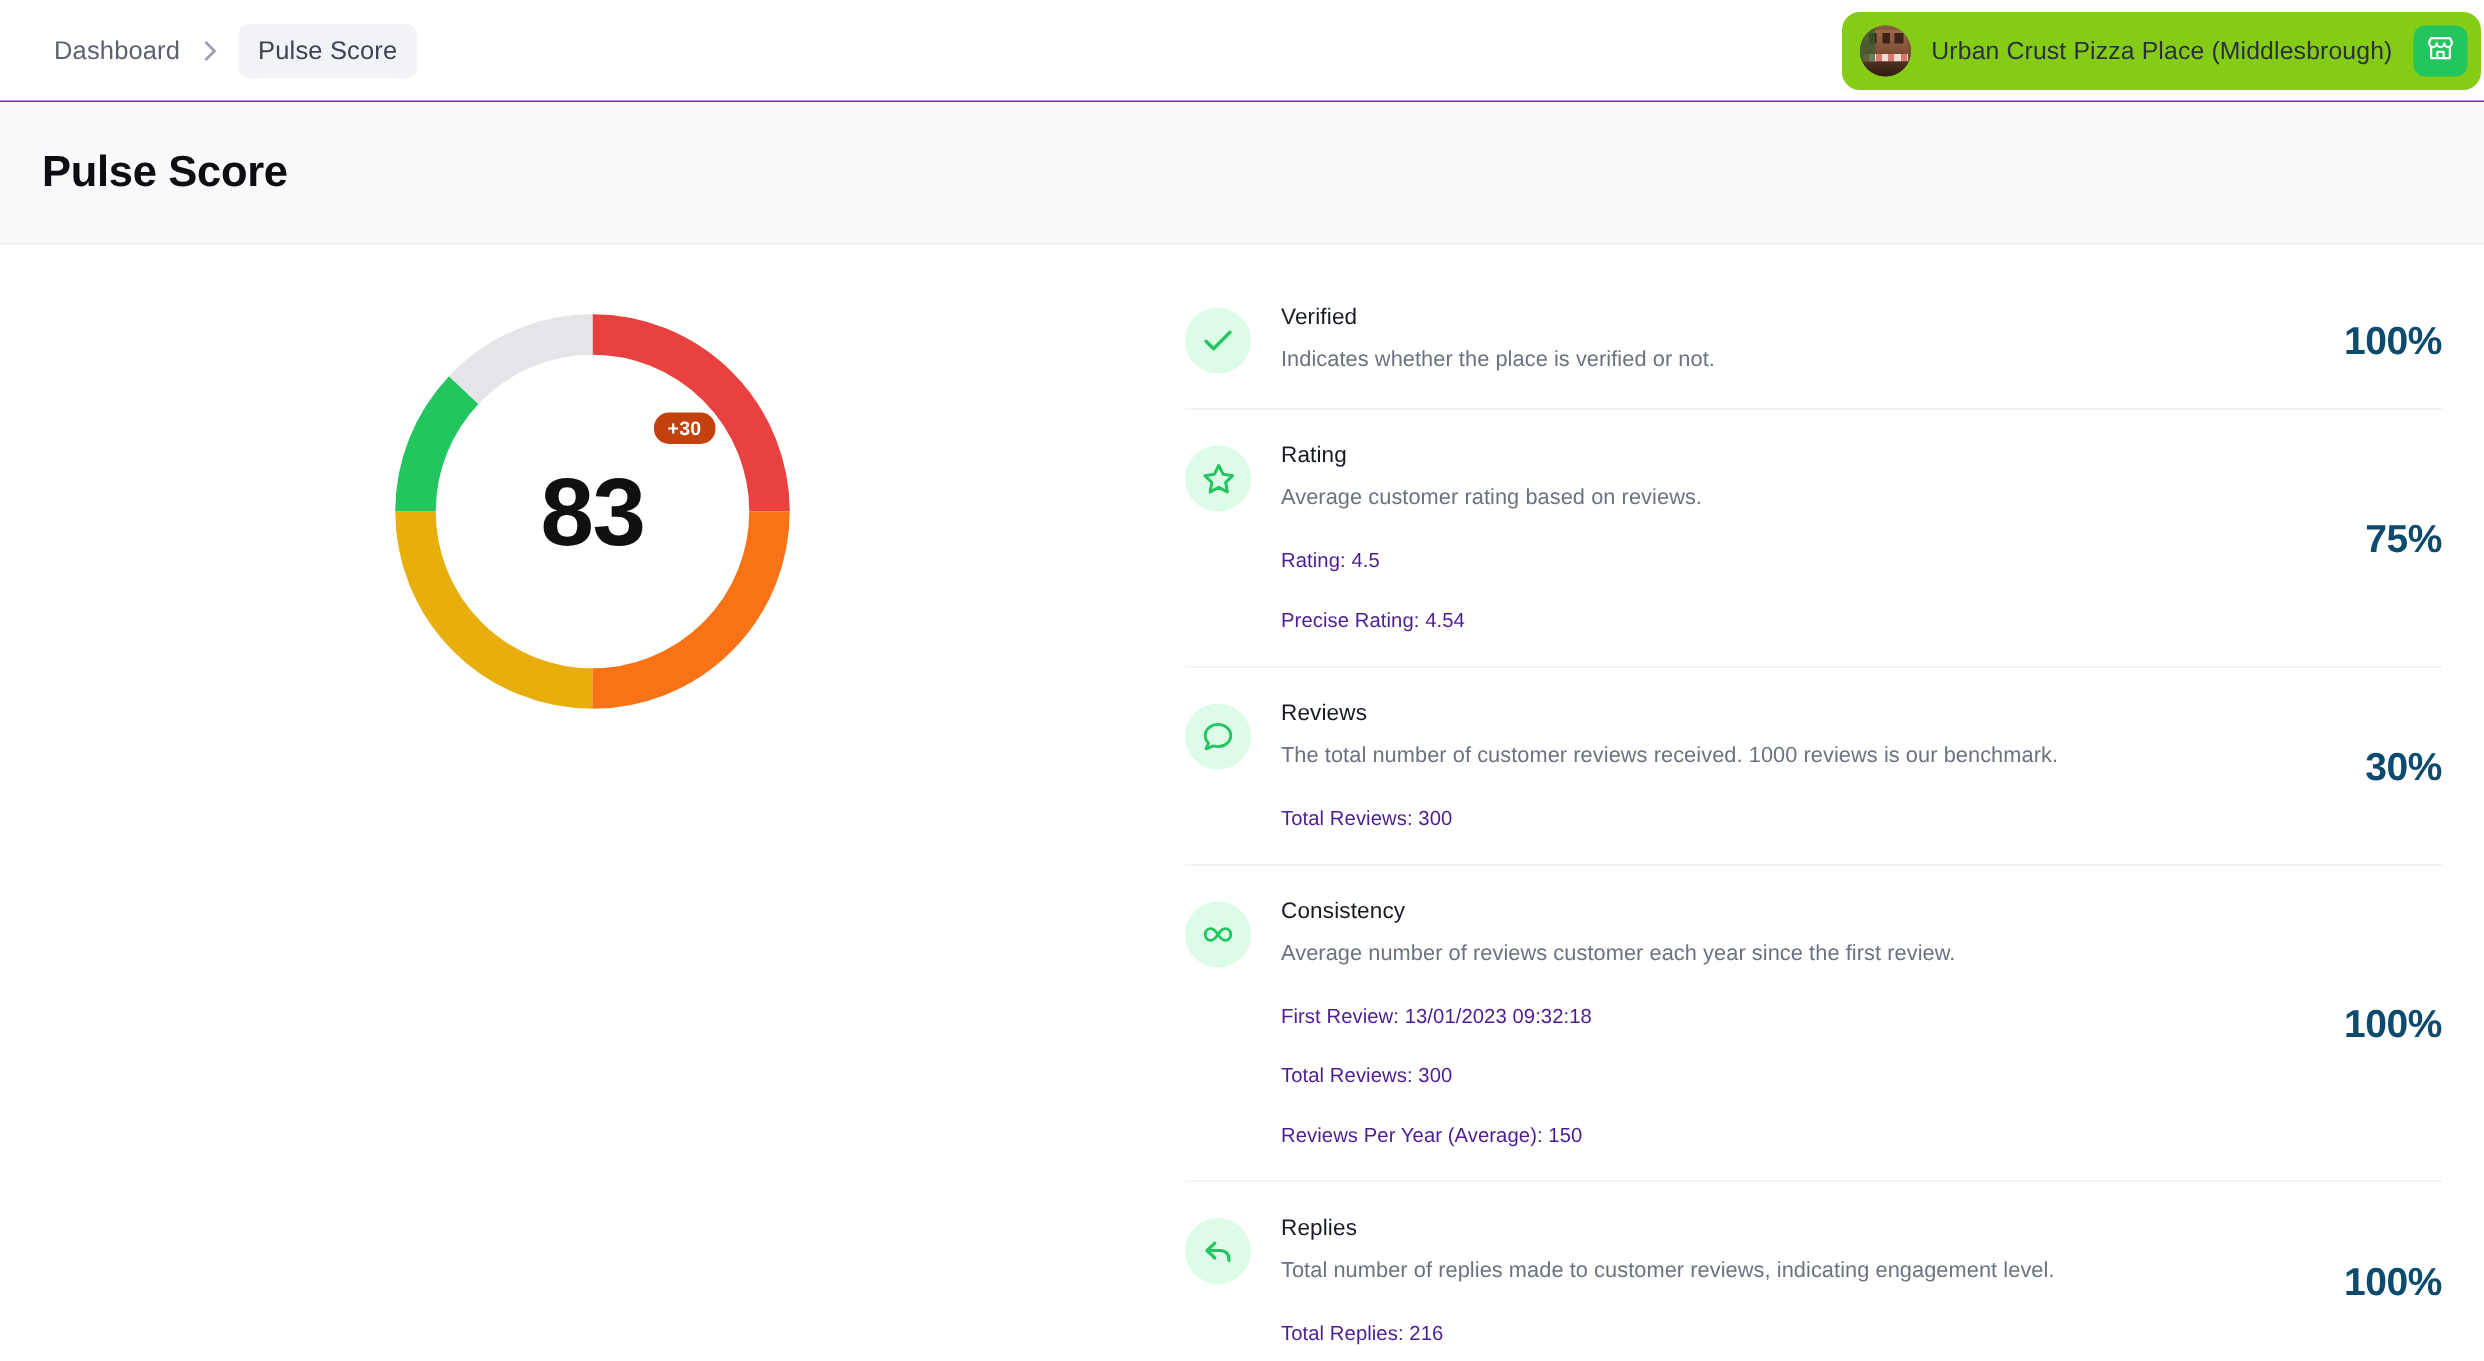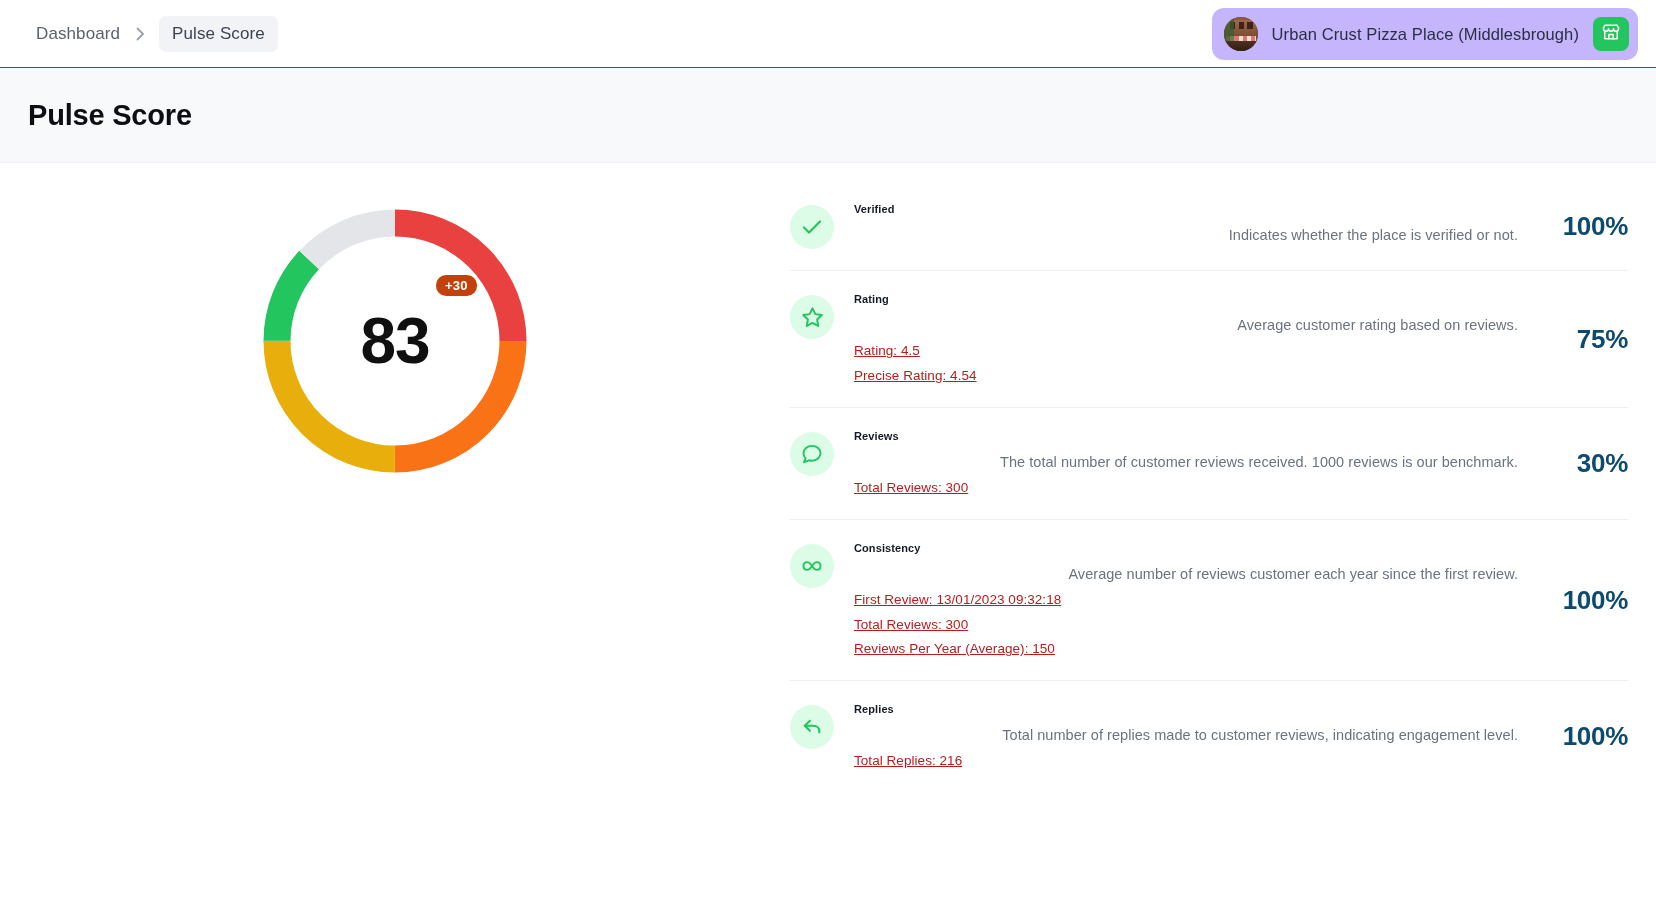--- a/index.html
+++ b/index.html
@@ -52,24 +52,24 @@
     border-radius: 7px;
     padding: 8px 13px;
     letter-spacing: .1px;
     cursor: pointer;
   }
 
   
   .place-card {
     position: absolute;
     top: 8px;
-    right: 18px;
+    right: 2px;
     height: 52px;
     min-width: 370px;
-    background: #c4b5fd;
+    background: #84cc16;
     border-radius: 12px;
     display: flex;
     align-items: center;
     gap: 14px;
     padding: 0 9px 0 12px;
   }
 
   .avatar {
     width: 34px; height: 34px;
     border-radius: 50%;
@@ -196,42 +196,40 @@
     display: flex;
     align-items: center;
     justify-content: center;
     flex: 0 0 auto;
     margin-top: 2px;
   }
 
   .metric-body { flex: 1 1 auto; min-width: 0; }
 
   .metric-title {
-    font-size: 11px;
-    font-weight: bold;
+    font-size: 15px;
+    font-weight: normal;
     color: #161a26;
     margin-bottom: 9px;
     letter-spacing: .1px;
   }
 
   .metric-desc {
     font-size: 14.5px;
     color: #6b7280;
     line-height: 1.55;
     letter-spacing: .05px;
-    text-align: right;
   }
 
   .metric-meta {
     font-size: 13.5px;
-    color: #b91c1c;
+    color: #4c1d95;
     line-height: 1.45;
-    margin-top: 5px;
+    margin-top: 20px;
     letter-spacing: .05px;
-    text-decoration: underline;
   }
 
   .metric-score {
     font-size: 26px;
     font-weight: bold;
     color: #0c4a6e;
     width: 90px;
     text-align: right;
     flex: 0 0 auto;
     align-self: center;

